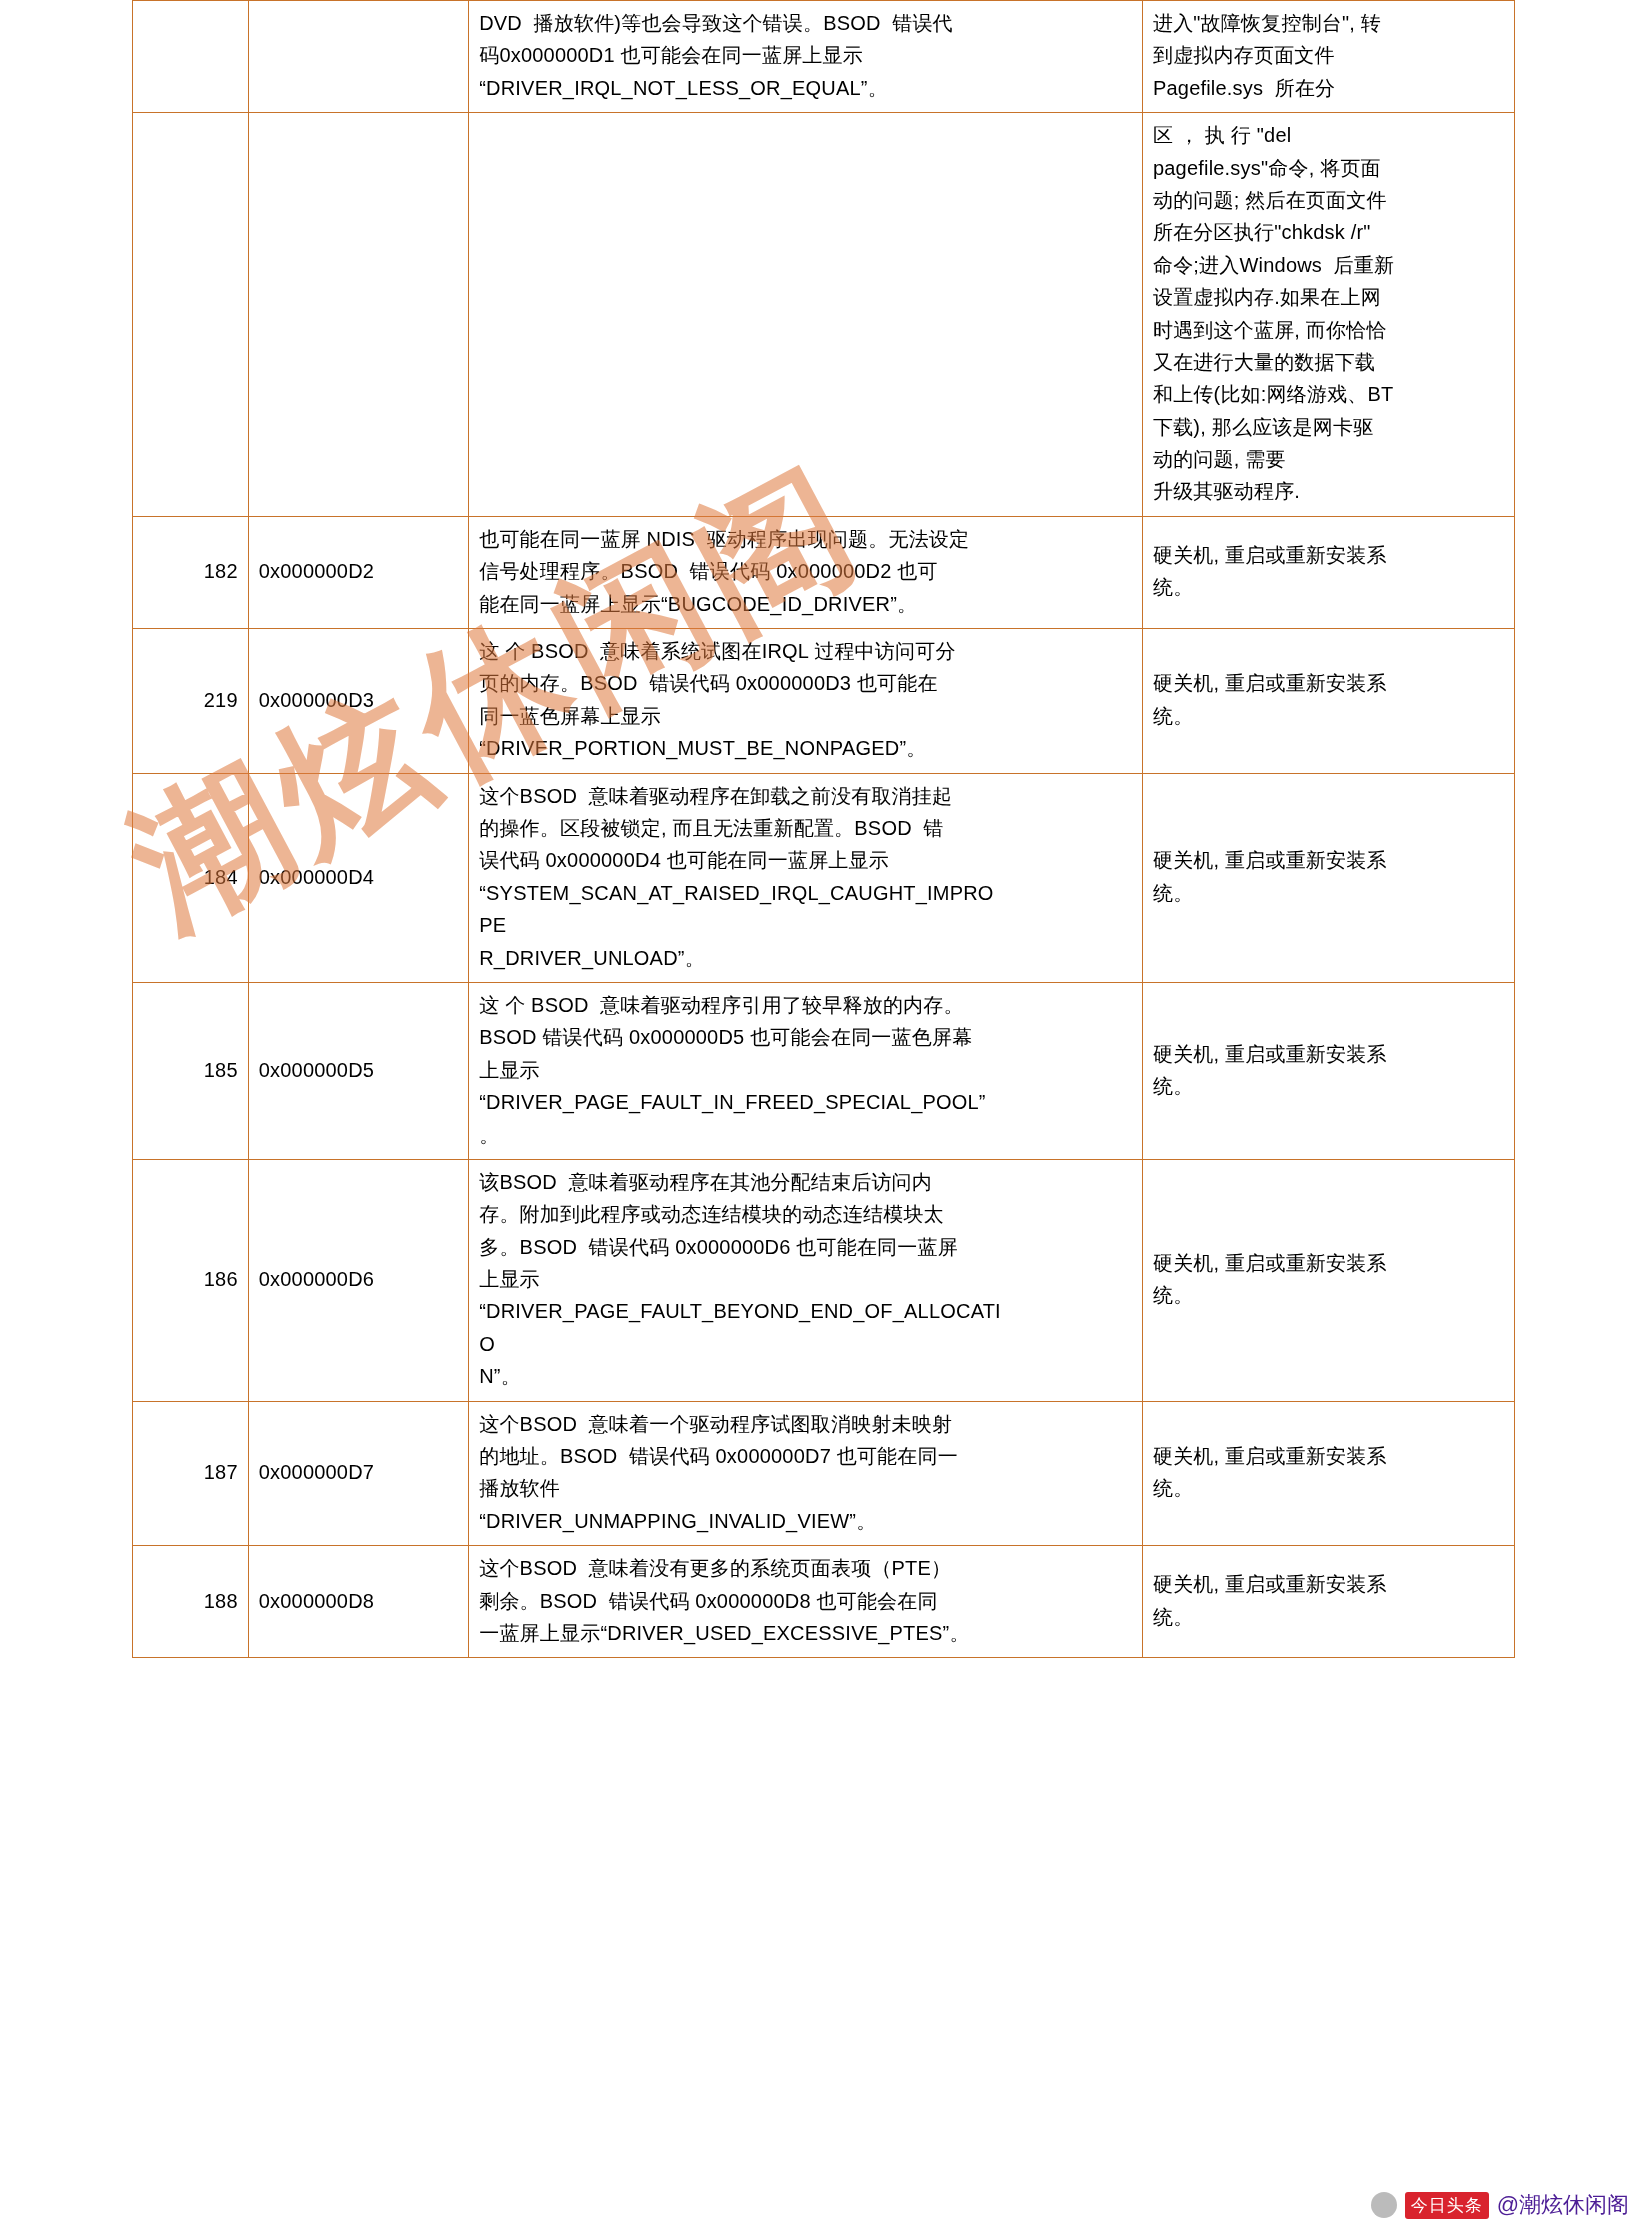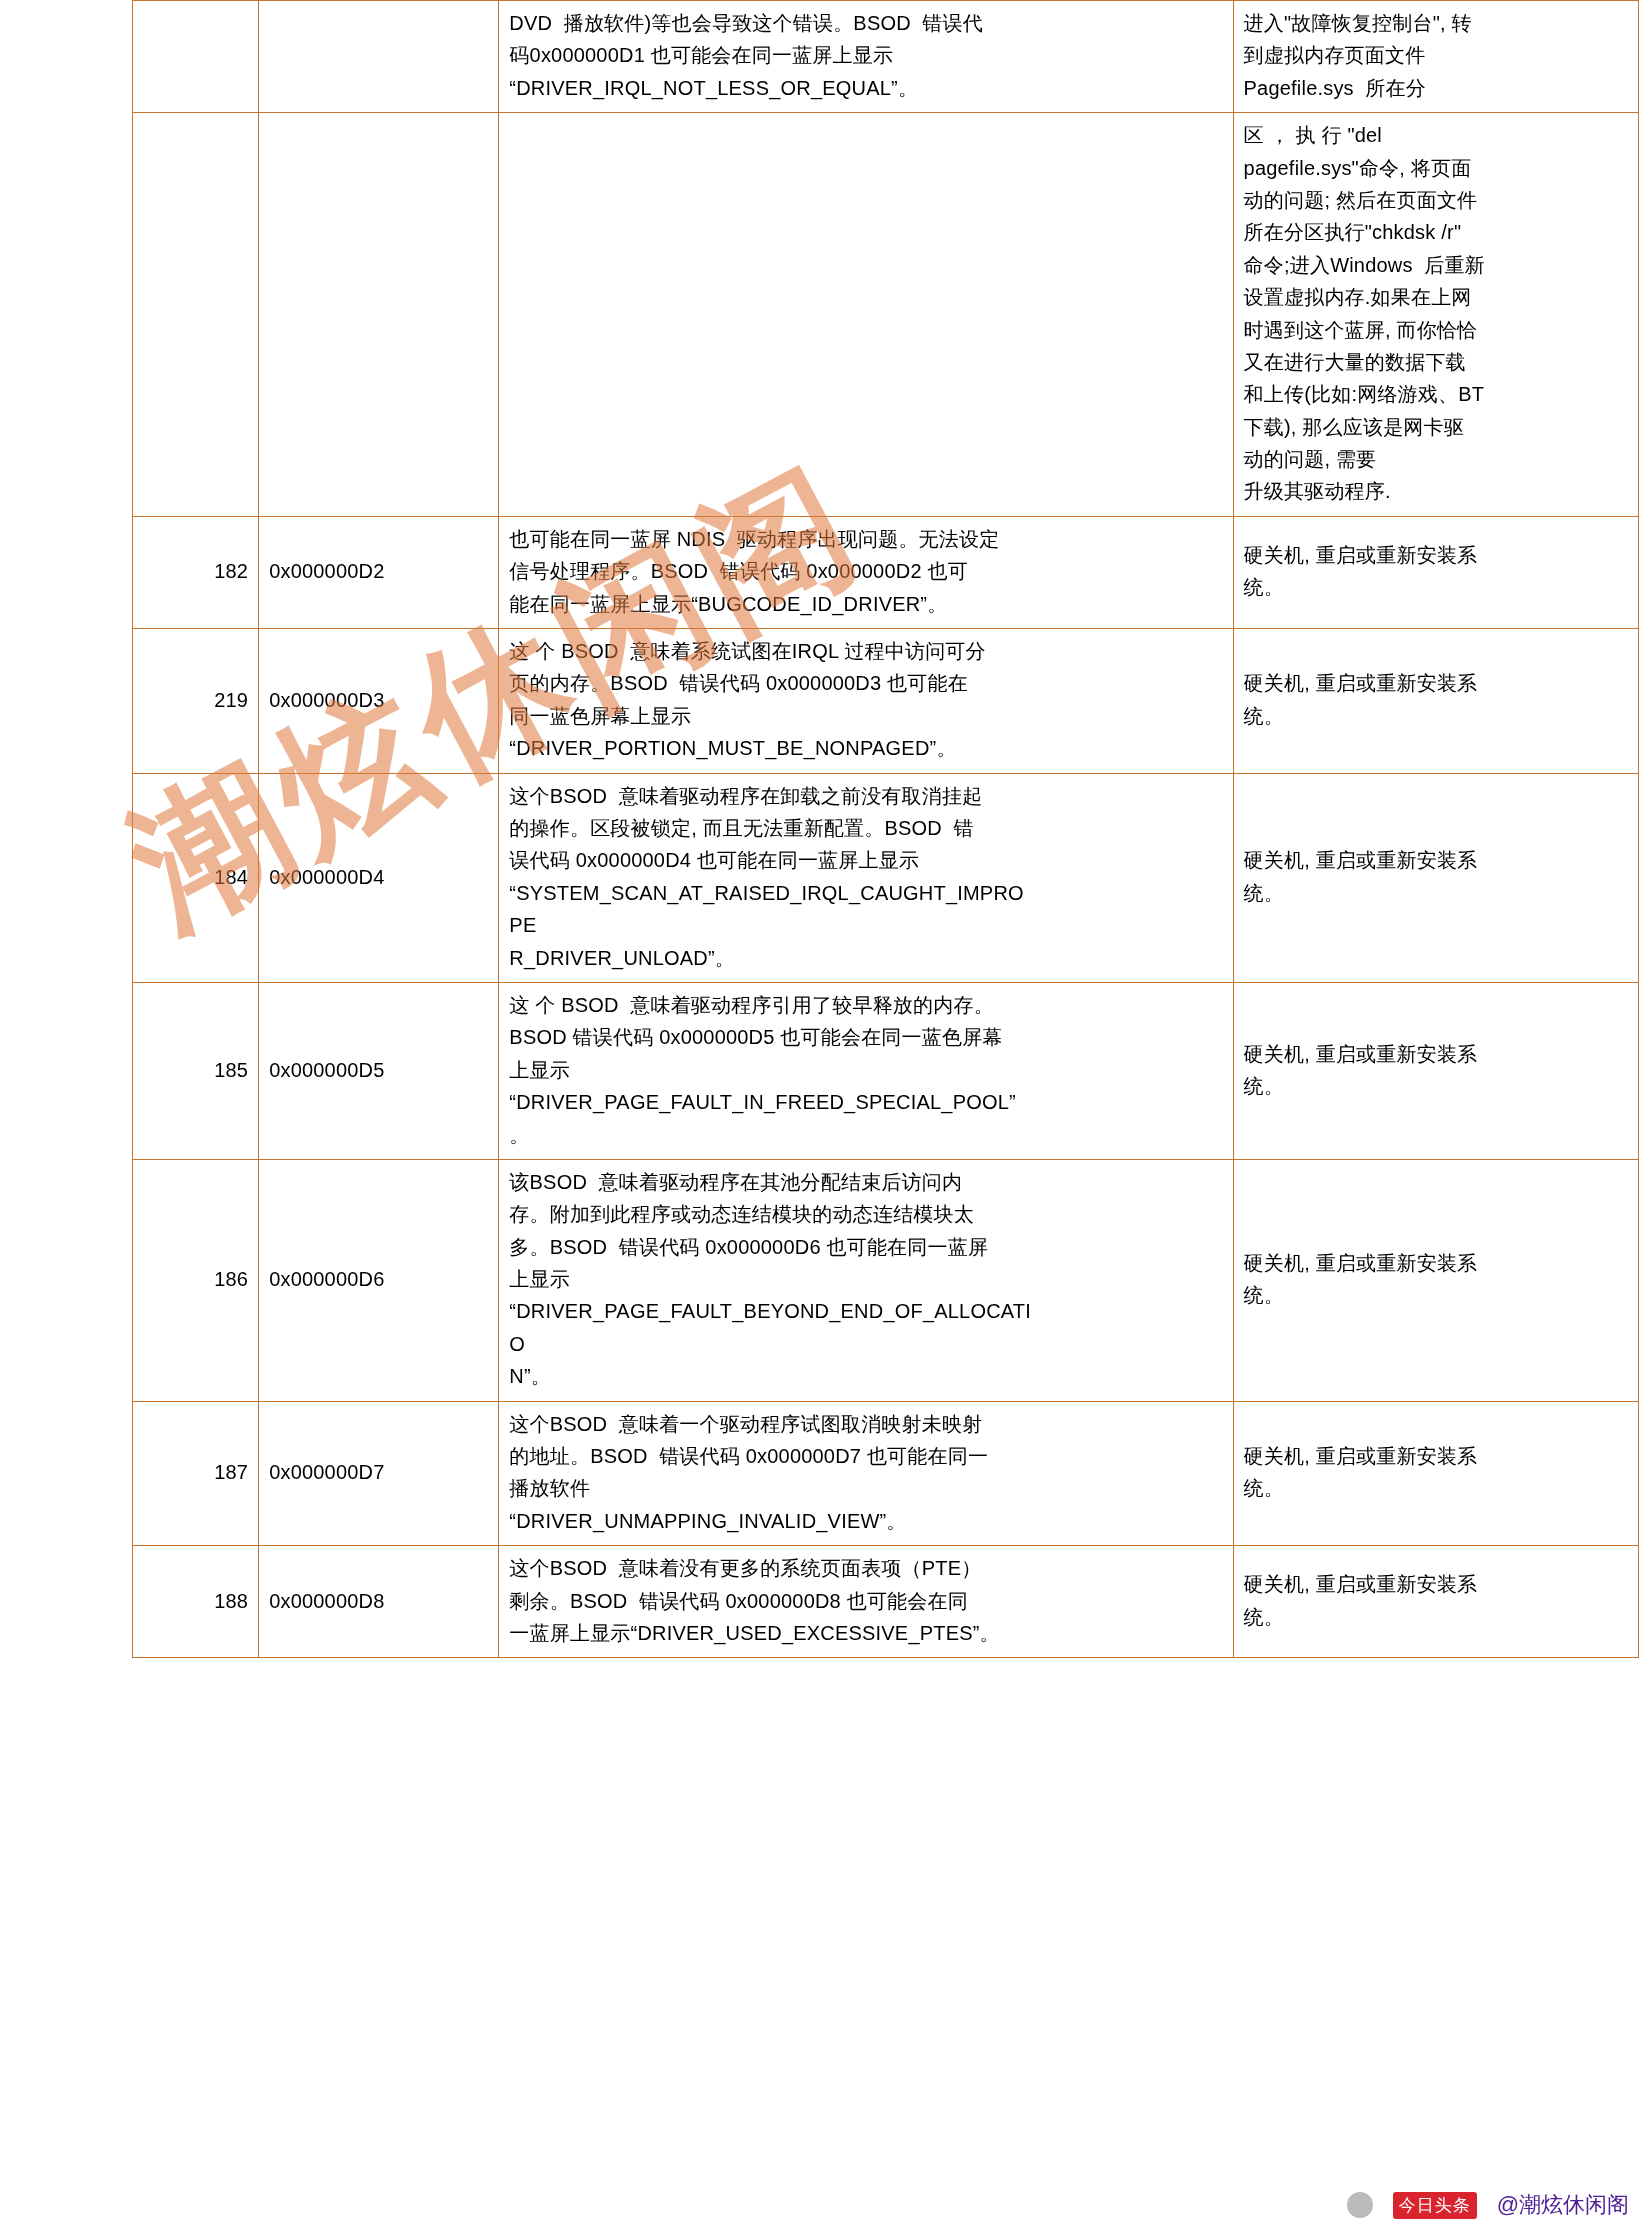--- a/index.html
+++ b/index.html
@@ -15,21 +15,21 @@
   }
   .page {
     position: relative;
     width: 1647px;
     min-height: 2228px;
     background: #ffffff;
     overflow: hidden;
   }
   table.doc-table {
     border-collapse: collapse;
-    width: 1507px;
+    width: 1383px;
     margin-left: 132px;
     margin-top: 0;
     table-layout: fixed;
     padding-left: 11px;
   }
   table.doc-table td {
     border: 1px solid #c8732a;
     vertical-align: middle;
     padding: 6px 10px 8px 10px;
     font-size: 20px;
@@ -84,21 +84,21 @@
     letter-spacing: 10px;
     font-family: "DejaVu Sans", sans-serif;
     white-space: nowrap;
   }
   .footer-brand {
     position: absolute;
     right: 18px;
     bottom: 8px;
     display: flex;
     align-items: center;
-    gap: 20px;
+    gap: 8px;
     font-size: 22px;
     color: #222;
     z-index: 6;
   }
   .footer-logo {
     display: inline-block;
     background: #d9232d;
     color: #fff;
     font-size: 17px;
     padding: 2px 6px;

